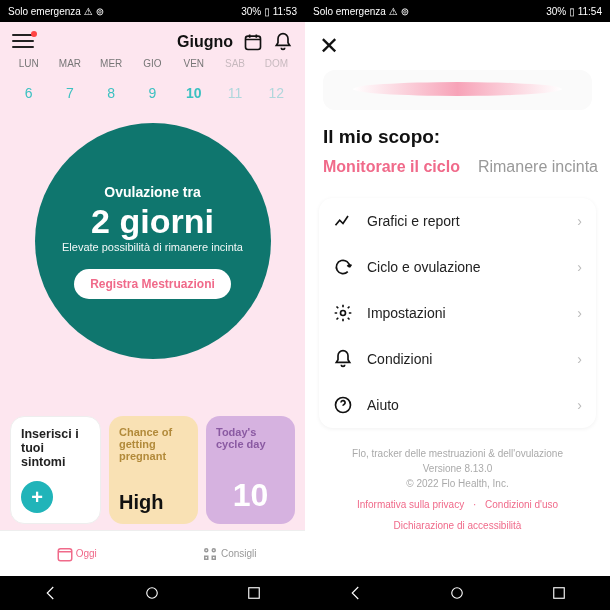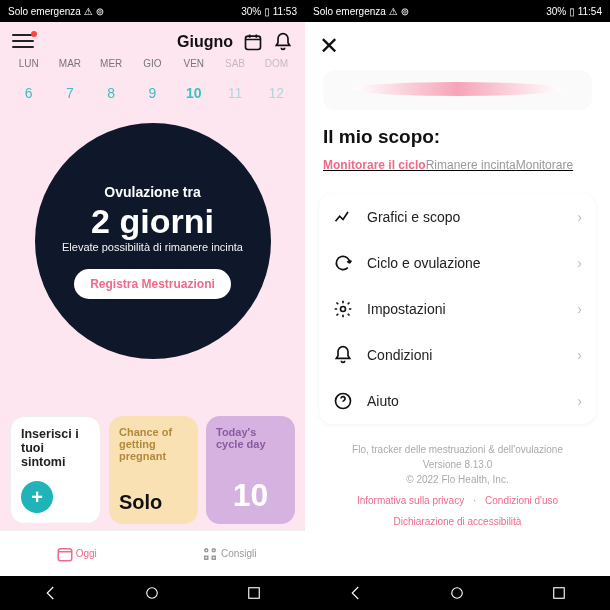--- a/index.html
+++ b/index.html
@@ -17,21 +17,21 @@
   .cal-icon, .bell-icon { width:20px; height:20px; margin-left:10px; stroke:#111; fill:none; stroke-width:2; }
   .weekday-row, .daynum-row { display:flex; padding:0 8px; }
   .wd, .dn { flex:1; text-align:center; font-size:10px; color:#777; }
   .wd.faded, .dn.faded { opacity:.4; }
   .daynum-row { margin-top:6px; align-items:center; height:36px; }
   .dn { font-size:14px; color:#3cc1c1; font-weight:400; }
   .dn.active { position:relative; font-weight:700; }
   .dn .bubble { position:absolute; left:50%; top:50%; transform:translate(-50%,-50%); width:30px; height:30px; background:#fff; border-radius:50%; z-index:-1; }
   .dn.outlined .ring { position:absolute; left:50%; top:50%; transform:translate(-50%,-50%); width:28px; height:28px; border:1.5px dashed #3cc1c1; border-radius:50%; z-index:-1; opacity:.6; }
   .circle-area { position:relative; flex:1; display:flex; align-items:flex-start; justify-content:center; padding-top:12px; }
-  .big-circle { width:236px; height:236px; background:#0f172a; border-radius:50%; display:flex; flex-direction:column; align-items:center; justify-content:center; color:#fff; text-align:center; padding:18px; }
+  .big-circle { width:236px; height:236px; background:#0f766e; border-radius:50%; display:flex; flex-direction:column; align-items:center; justify-content:center; color:#fff; text-align:center; padding:18px; }
   .ov-label { font-size:14px; font-weight:600; }
   .ov-days { font-size:34px; font-weight:700; margin-top:2px; }
   .ov-sub { font-size:11px; opacity:.95; }
   .reg-btn { margin-top:16px; background:#fff; color:#f06a8a; font-size:12px; font-weight:600; padding:8px 16px; border-radius:20px; border:none; }
   .cards-row { display:flex; gap:8px; padding:6px 10px; }
   .card { flex:1; border-radius:14px; padding:10px 10px; height:108px; display:flex; flex-direction:column; justify-content:space-between; font-size:12px; }
   .card1 { background:#fff; border:1px solid #eee; align-items:flex-start; }
   .card1 .c-title { font-weight:700; color:#222; font-size:12.5px; }
   .add-btn { width:32px; height:32px; background:#20b4b9; border-radius:50%; display:flex; align-items:center; justify-content:center; color:#fff; font-size:20px; font-weight:700; }
   .card2 { background:#f9e1b4; }
@@ -46,21 +46,21 @@
   .bn-icon { width:18px; height:18px; }
   .sysnav { height:34px; background:#000; display:flex; align-items:center; justify-content:space-around; }
   .sysnav svg { width:18px; height:18px; stroke:#fff; fill:none; stroke-width:1.5; }
   
   .right-main { flex:1; background:#fff; display:flex; flex-direction:column; overflow:hidden; }
   .close-row { padding:10px 14px; }
   .close-x { font-size:24px; color:#111; font-weight:300; }
   .graphic { margin:0 18px; height:40px; background:#fafafa; border-radius:12px; position:relative; overflow:hidden; }
   .graphic::after { content:""; position:absolute; left:30px; right:30px; top:12px; height:14px; background:linear-gradient(90deg,#fff,#f7a3b8,#fff); border-radius:50%; }
   .scope-title { font-size:19px; font-weight:700; color:#111; padding:16px 18px 10px; }
-  .goal-tabs { display:flex; padding:0 18px 14px; font-size:12px; white-space:nowrap; overflow:hidden;text-decoration:underline; }
+  .goal-tabs { display:flex; gap:18px; padding:0 18px 14px; font-size:16px; white-space:nowrap; overflow:hidden; }
   .goal-tab { color:#999; }
   .goal-tab.active { color:#f06a8a; font-weight:600; }
   .menu-list { margin:8px 14px 0; background:#fff; border-radius:14px; box-shadow:0 1px 4px rgba(0,0,0,.06); }
   .menu-item { display:flex; align-items:center; padding:13px 14px; color:#222; font-size:14px; }
   .menu-item .mi-icon { width:20px; height:20px; margin-right:14px; }
   .menu-item .chev { margin-left:auto; color:#bbb; font-size:14px; }
   .footer { text-align:center; font-size:10px; color:#aaa; padding:18px 20px 6px; line-height:1.5; }
   .footer .links { color:#f06a8a; margin-top:6px; }
   .footer .links span { margin:0 3px; }
 </style>
@@ -123,21 +123,21 @@
         <button class="reg-btn">Registra Mestruazioni</button>
       </div>
     </div>
     <div class="cards-row">
       <div class="card card1">
         <div class="c-title">Inserisci i tuoi sintomi</div>
         <div class="add-btn">+</div>
       </div>
       <div class="card card2">
         <div class="c-title">Chance of getting pregnant</div>
-        <div class="c-val">Solo</div>
+        <div class="c-val">High</div>
       </div>
       <div class="card card3">
         <div class="c-title">Today's cycle day</div>
         <div class="c-val">10</div>
       </div>
     </div>
     <div class="bottom-nav">
       <div class="bn-item active">
         <svg class="bn-icon" viewBox="0 0 24 24" fill="none" stroke="currentColor" stroke-width="2">
             <rect x="3" y="5" width="18" height="16" rx="3"></rect>
@@ -189,21 +189,21 @@
     <div class="goal-tabs">
       <div class="goal-tab active">Monitorare il ciclo</div>
       <div class="goal-tab">Rimanere incinta</div>
       <div class="goal-tab">Monitorare</div>
     </div>
     <div class="menu-list">
       <div class="menu-item">
         <svg class="mi-icon" viewBox="0 0 24 24" fill="none" stroke="#111" stroke-width="2">
             <path d="M3 17l5-6 4 4 6-9"></path>
           </svg>
-        <span>Grafici e scopo</span>
+        <span>Grafici e report</span>
           <span class="chev">›</span>
       </div>
       <div class="menu-item">
         <svg class="mi-icon" viewBox="0 0 24 24" fill="none" stroke="#111" stroke-width="2">
             <path d="M20 12a8 8 0 10-2.3 5.6M20 12l-3-2m3 2l2-3"></path>
           </svg>
         <span>Ciclo e ovulazione</span>
           <span class="chev">›</span>
       </div>
       <div class="menu-item">

